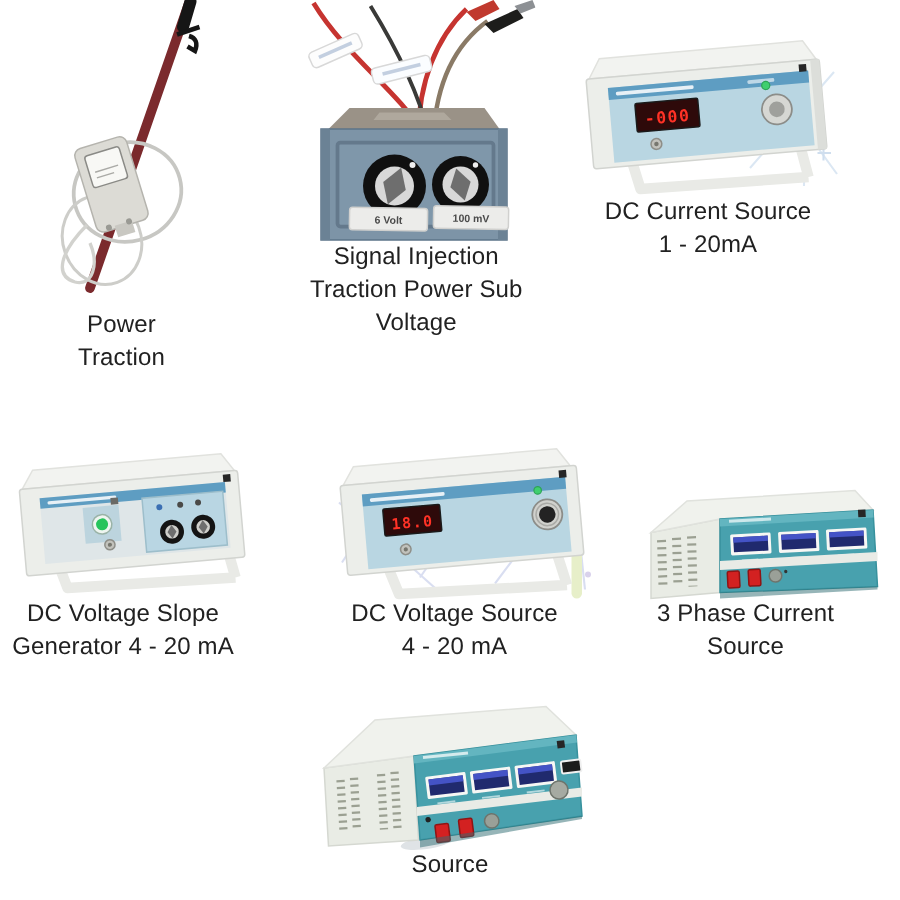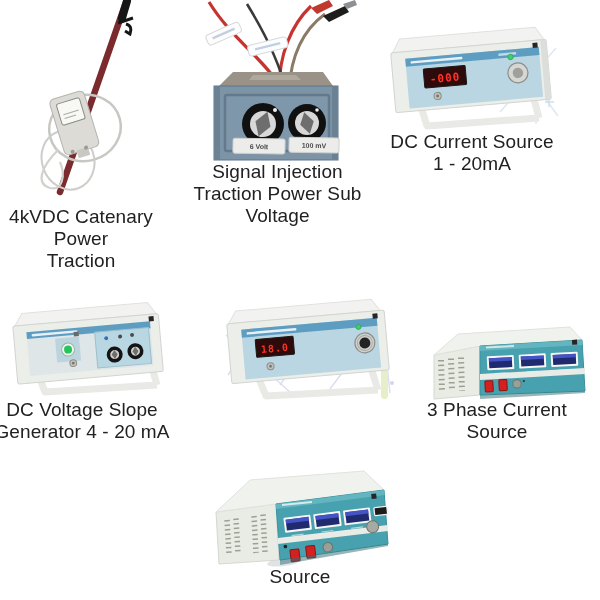--- a/index.html
+++ b/index.html
@@ -5,21 +5,21 @@
   html,body{margin:0;padding:0;}
   body{
     width:600px;height:600px;overflow:hidden;background:#ffffff;
     font-family:"Liberation Sans", sans-serif;
   }
   .stage{position:relative;width:600px;height:600px;background:#ffffff;}
   .product{position:absolute;}
   .art{position:absolute;display:block;}
   .caption{
     position:absolute;text-align:center;color:#212121;
-    font-size:19px;line-height:22px;letter-spacing:.1px;
+    font-size:16px;line-height:22px;letter-spacing:.1px;
   }
   .caption span{display:block;}
 </style>
 </head>
 <body>
 
 <div class="stage">
 
   <div class="product" style="left:0;top:0;width:165px;height:272px">
     <svg class="art" style="left:10px;top:0" width="140" height="198" viewBox="0 0 140 198">
@@ -32,21 +32,20 @@
         <rect x="46" y="94" width="36" height="58" rx="5" fill="#dcdbd5" stroke="#b5b4ae"></rect>
         <rect x="52" y="100" width="24" height="22" rx="2" fill="#f8f8f5" stroke="#8a8a86"></rect>
         <path d="M56,112 h16 M56,116 h12" stroke="#aaaaa6" stroke-width="1"></path>
         <rect x="58" y="150" width="12" height="8" fill="#c9c8c2"></rect>
         <circle cx="54" cy="150" r="2" fill="#9a9a94"></circle>
           <circle cx="68" cy="150" r="2" fill="#9a9a94"></circle>
       </g>
       <path d="M48,150 C 30,168 26,184 40,188 C 52,191 56,176 50,162" stroke="#d2d2ce" stroke-width="2.2" fill="none"></path>
     </svg>
     <div class="caption" style="left:0;top:206px;width:162px">
-      <span>4kVDC Catenary</span>
       <span>Power</span>
       <span>Traction</span>
     </div>
   </div>
 
   <div class="product" style="left:183px;top:0;width:190px;height:232px">
     <svg class="art" style="left:0;top:0" width="174" height="162" viewBox="0 0 174 162">
       <path d="M100,90 C 82,60 48,38 26,2" stroke="#c63430" stroke-width="3.2" fill="none"></path>
       <path d="M96,90 C 96,55 108,25 128,6" stroke="#c63430" stroke-width="3.2" fill="none"></path>
       <path d="M106,90 C 108,55 120,30 142,14" stroke="#8a7a66" stroke-width="3" fill="none"></path>
@@ -189,20 +188,24 @@
         <circle cx="59" cy="66" r="1.4" fill="#77776f"></circle>
         <circle cx="150" cy="34.5" r="2.5" fill="#3fcf6f" stroke="#2da355" stroke-width=".8"></circle>
         <g>
           <circle cx="155" cy="51" r="10" fill="#d0d1cd" stroke="#8c8d89" stroke-width="1.2"></circle>
           <circle cx="155" cy="51" r="5.5" fill="#232323"></circle>
           <circle cx="155" cy="51" r="7.5" fill="none" stroke="#aaaba7"></circle>
         </g>
         <rect x="165" y="22.5" width="5" height="5" fill="#262626"></rect>
       </g>
     </svg>
+    <div class="caption" style="left:0;top:102px;width:200px">
+      <span>DC Voltage Source</span>
+      <span>4 - 20 mA</span>
+    </div>
   </div>
 
   <div class="product" style="left:397px;top:311px;width:200px;height:133px">
     <svg class="art" style="left:27px;top:0" width="172" height="90" viewBox="0 0 172 90">
       <polygon points="10,44 56,35 56,84 10,88" fill="#e9ece5" stroke="#d5d8d1"></polygon>
       <g stroke="#9ba092" stroke-width="6" stroke-dasharray="1.5 3.2">
         <line x1="17" y1="49" x2="18" y2="80"></line>
           <line x1="27" y1="47.5" x2="28" y2="80"></line>
           <line x1="37" y1="46.5" x2="38" y2="80"></line>
       </g>

